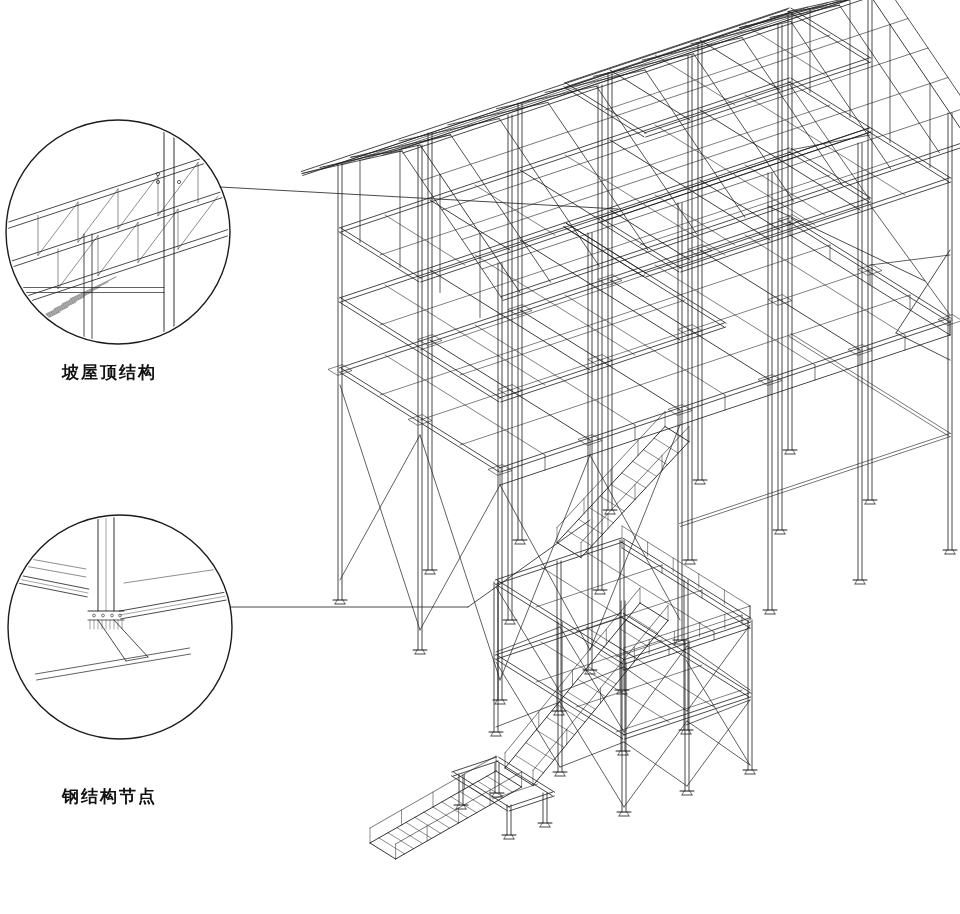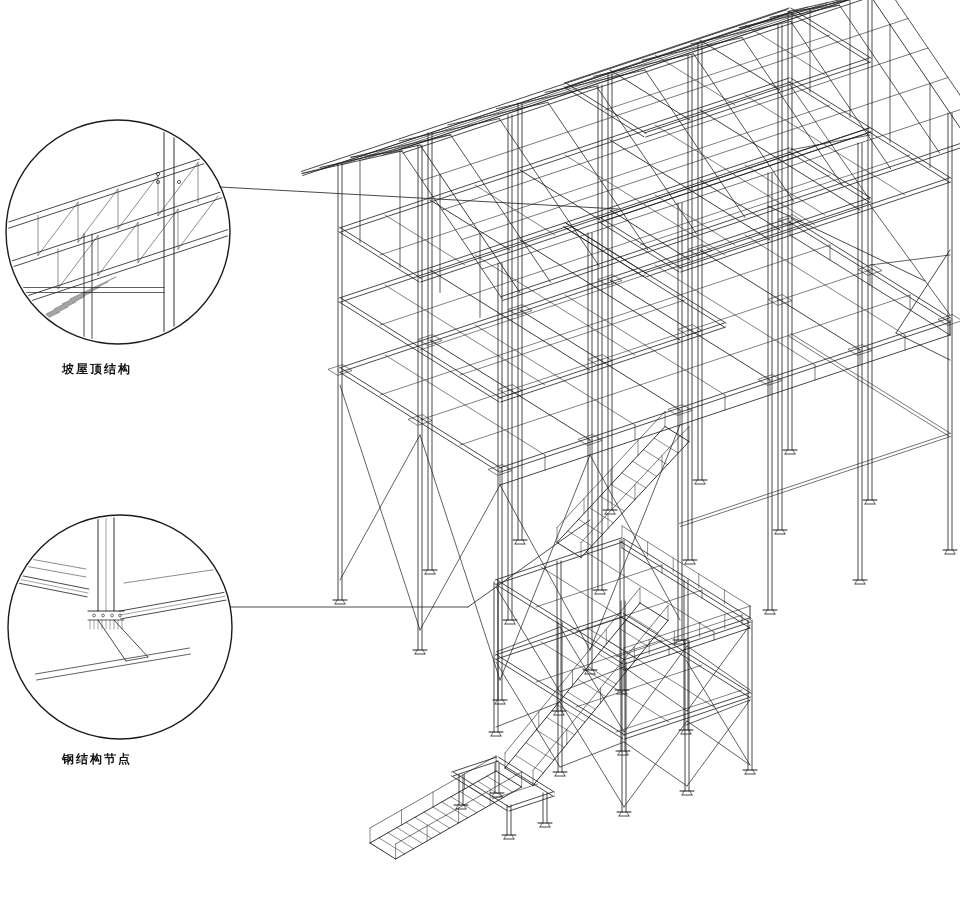--- a/index.html
+++ b/index.html
@@ -1,21 +1,21 @@
 <!DOCTYPE html>
 <html><head>
 <meta charset="utf-8">
 <style>
   html,body{margin:0;padding:0;background:#ffffff;}
   .canvas{position:relative;width:960px;height:914px;background:#ffffff;overflow:hidden;}
   svg{position:absolute;left:0;top:0;}
   .label{position:absolute;font-family:"Liberation Serif","DejaVu Serif",serif;font-weight:700;
-         font-size:12px;color:#111;letter-spacing:2px;white-space:nowrap;}
+         font-size:17px;color:#111;letter-spacing:2px;white-space:nowrap;}
   #label-roof{left:62px;top:361px;}
-  #label-joint{left:62px;top:751px;}
+  #label-joint{left:62px;top:785px;}
 </style>
 </head>
 <body>
 
 <div class="canvas">
   <svg id="scene" width="960" height="914" viewBox="0 0 960 914">
     <defs>
       <clipPath id="clipA">
           <circle cx="0" cy="0" r="110"></circle>
         </clipPath>

